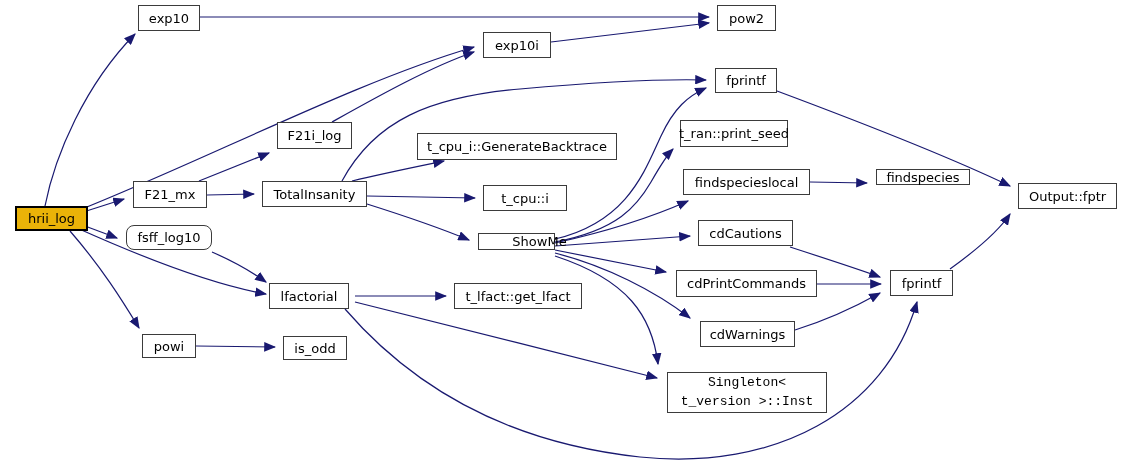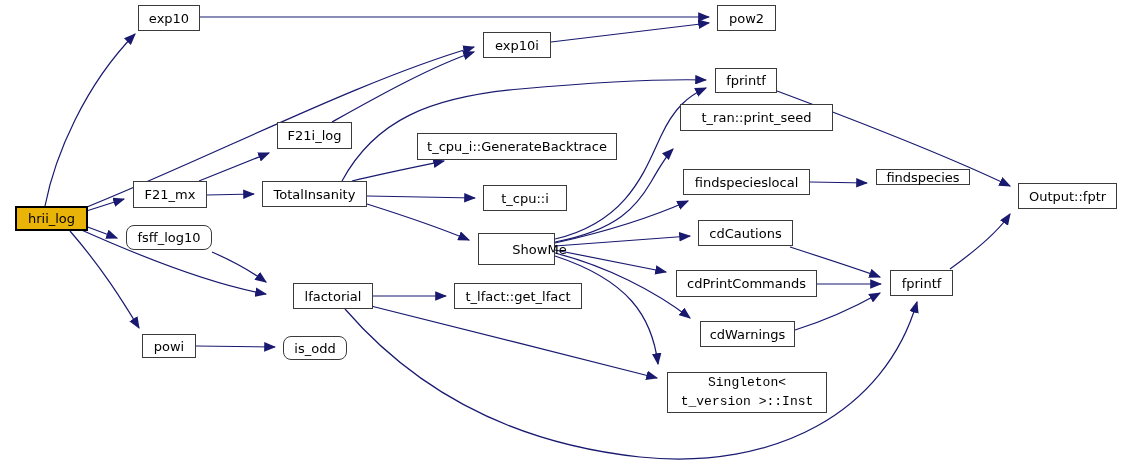--- a/index.html
+++ b/index.html
@@ -84,34 +84,34 @@
     <path class="edge" marker-end="url(#arrow)" d="M795,330 C827,320 855,307 880,293"></path>
     <path class="edge" marker-end="url(#arrow)" d="M777,91 C860,122 958,161 1010,186"></path>
     <path class="edge" marker-end="url(#arrow)" d="M950,269 C975,251 998,232 1010,214"></path>
   </svg>
 
   <div class="node highlight" style="left:5px;top:206px;width:73px;height:25px;">hrii_log</div>
   <div class="node" style="left:138px;top:5px;width:62px;height:26px;">exp10</div>
   <div class="node" style="left:717px;top:5px;width:59px;height:26px;">pow2</div>
   <div class="node" style="left:483px;top:32px;width:68px;height:26px;">exp10i</div>
   <div class="node" style="left:715px;top:68px;width:62px;height:25px;">fprintf</div>
-  <div class="node" style="left:680px;top:104px;width:153px;height:27px;">t_ran::print_seed</div>
+  <div class="node" style="left:680px;top:120px;width:108px;height:27px;">t_ran::print_seed</div>
   <div class="node" style="left:277px;top:122px;width:75px;height:27px;">F21i_log</div>
   <div class="node" style="left:417px;top:133px;width:200px;height:27px;">t_cpu_i::GenerateBacktrace</div>
   <div class="node" style="left:683px;top:169px;width:127px;height:26px;">findspecieslocal</div>
   <div class="node" style="left:876px;top:169px;width:94px;height:16px;">findspecies</div>
   <div class="node" style="left:1018px;top:183px;width:99px;height:26px;">Output::fptr</div>
   <div class="node" style="left:133px;top:181px;width:74px;height:27px;">F21_mx</div>
   <div class="node" style="left:262px;top:181px;width:105px;height:26px;">TotalInsanity</div>
   <div class="node" style="left:483px;top:185px;width:84px;height:26px;">t_cpu::i</div>
   <div class="node" style="left:126px;top:225px;width:86px;height:25px;border-radius:8px;">fsff_log10</div>
-  <div class="node" style="left:478px;top:233px;width:77px;height:32px;padding-left:46px;">ShowMe</div>
+  <div class="node" style="left:478px;top:233px;width:77px;height:17px;padding-left:46px;">ShowMe</div>
   <div class="node" style="left:676px;top:270px;width:141px;height:27px;">cdPrintCommands</div>
   <div class="node" style="left:698px;top:220px;width:95px;height:26px;">cdCautions</div>
   <div class="node" style="left:890px;top:270px;width:63px;height:26px;">fprintf</div>
-  <div class="node" style="left:293px;top:283px;width:80px;height:26px;">lfactorial</div>
+  <div class="node" style="left:269px;top:283px;width:80px;height:26px;">lfactorial</div>
   <div class="node" style="left:454px;top:283px;width:128px;height:26px;">t_lfact::get_lfact</div>
   <div class="node" style="left:700px;top:321px;width:95px;height:26px;">cdWarnings</div>
   <div class="node" style="left:142px;top:334px;width:54px;height:24px;">powi</div>
-  <div class="node" style="left:283px;top:336px;width:64px;height:24px;border-radius:8px;">is_odd</div>
+  <div class="node" style="left:283px;top:336px;width:64px;height:24px;">is_odd</div>
   <div class="node wrap" style="left:667px;top:372px;width:160px;height:41px;">Singleton&lt; t_version &gt;::Inst</div>
 
 </div>
 
 </body></html>

